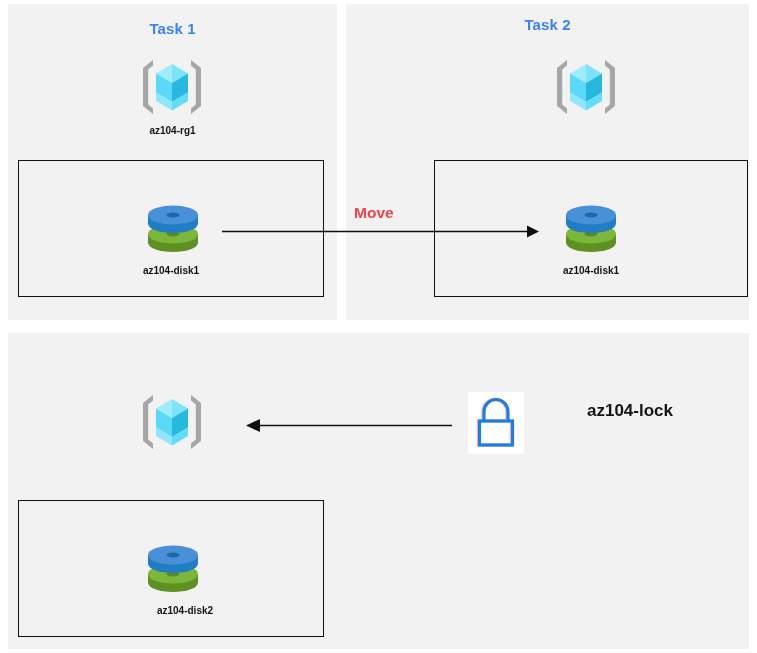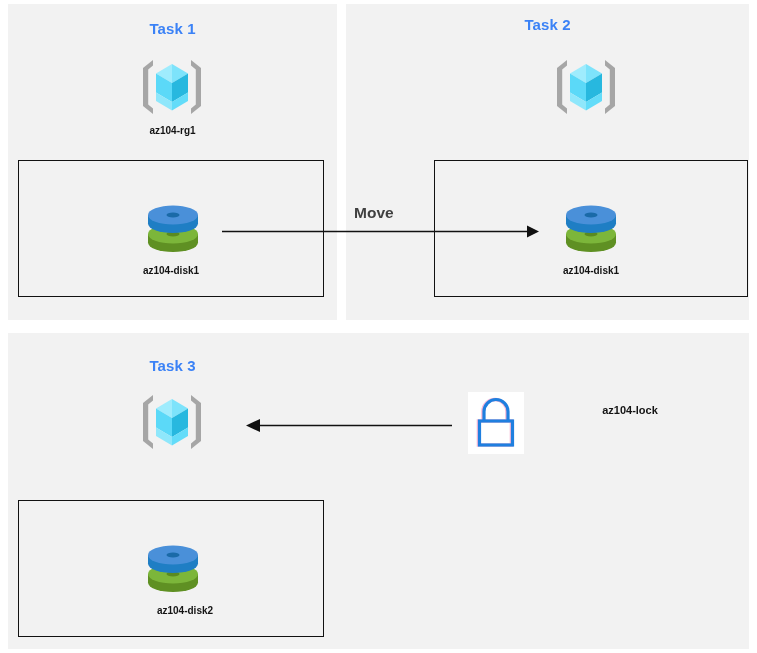--- a/index.html
+++ b/index.html
@@ -84,36 +84,36 @@
     stroke: #111111;
     stroke-width: 1.6;
     fill: none;
   }
   .arrow-head { fill: #111111; }
 
   .arrow-label {
     position: absolute;
     font-size: 15.5px;
     font-weight: bold;
-    color: #404040;
+    color: #ef4444;
     white-space: nowrap;
   }
 
   
   .lock-tile {
     position: absolute;
     background: #ffffff;
     width: 56px;
     height: 62px;
   }
   .lock-tile svg { display: block; width: 100%; height: 100%; }
 
   .lock-text {
     position: absolute;
-    font-size: 11px;
+    font-size: 17px;
     font-weight: bold;
     color: #141414;
     line-height: 21px;
     white-space: nowrap;
     text-align: center;
   }
 </style>
 </head>
 <body>
 
@@ -202,21 +202,20 @@
 
   <svg class="arrow-svg" style="left:222px; top:220px; width:320px; height:24px;" viewBox="0 0 320 24" xmlns="http://www.w3.org/2000/svg">
     <line class="arrow-line" x1="0" y1="11.5" x2="305" y2="11.5"></line>
     <polygon class="arrow-head" points="305,5.5 317,11.5 305,17.5"></polygon>
   </svg>
 
   <div class="arrow-label" style="left:354px; top:204px;">Move</div>
 
   <div class="panel" id="panel-task3"></div>
 
-  <div class="task-title" style="left:8px; top:357px; width:329px;">Task 3</div>
 
   <div class="rg-icon" style="left:139px; top:391px;">
     <svg viewBox="0 0 66 62" xmlns="http://www.w3.org/2000/svg">
       <path d="M14 4 L4 12 L4 50 L14 58 L14 52.5 L9.2 48.6 L9.2 13.4 L14 9.5 Z" fill="#a6a6a6"></path>
       <path d="M52 4 L62 12 L62 50 L52 58 L52 52.5 L56.8 48.6 L56.8 13.4 L52 9.5 Z" fill="#a6a6a6"></path>
       <path d="M33 8 L17 17.5 L33 27 L33 8 Z" fill="#9fecfd"></path>
       <path d="M33 8 L49 17.5 L33 27 L33 8 Z" fill="#7de3fb"></path>
       <path d="M17 17.5 L17 36.5 L33 46 L33 27 Z" fill="#5bd9f8"></path>
       <path d="M49 17.5 L49 36.5 L33 46 L33 27 Z" fill="#27b8df"></path>
       <path d="M17 36.5 L17 45 L33 54.5 L33 46 Z" fill="#8fe7fb"></path>

